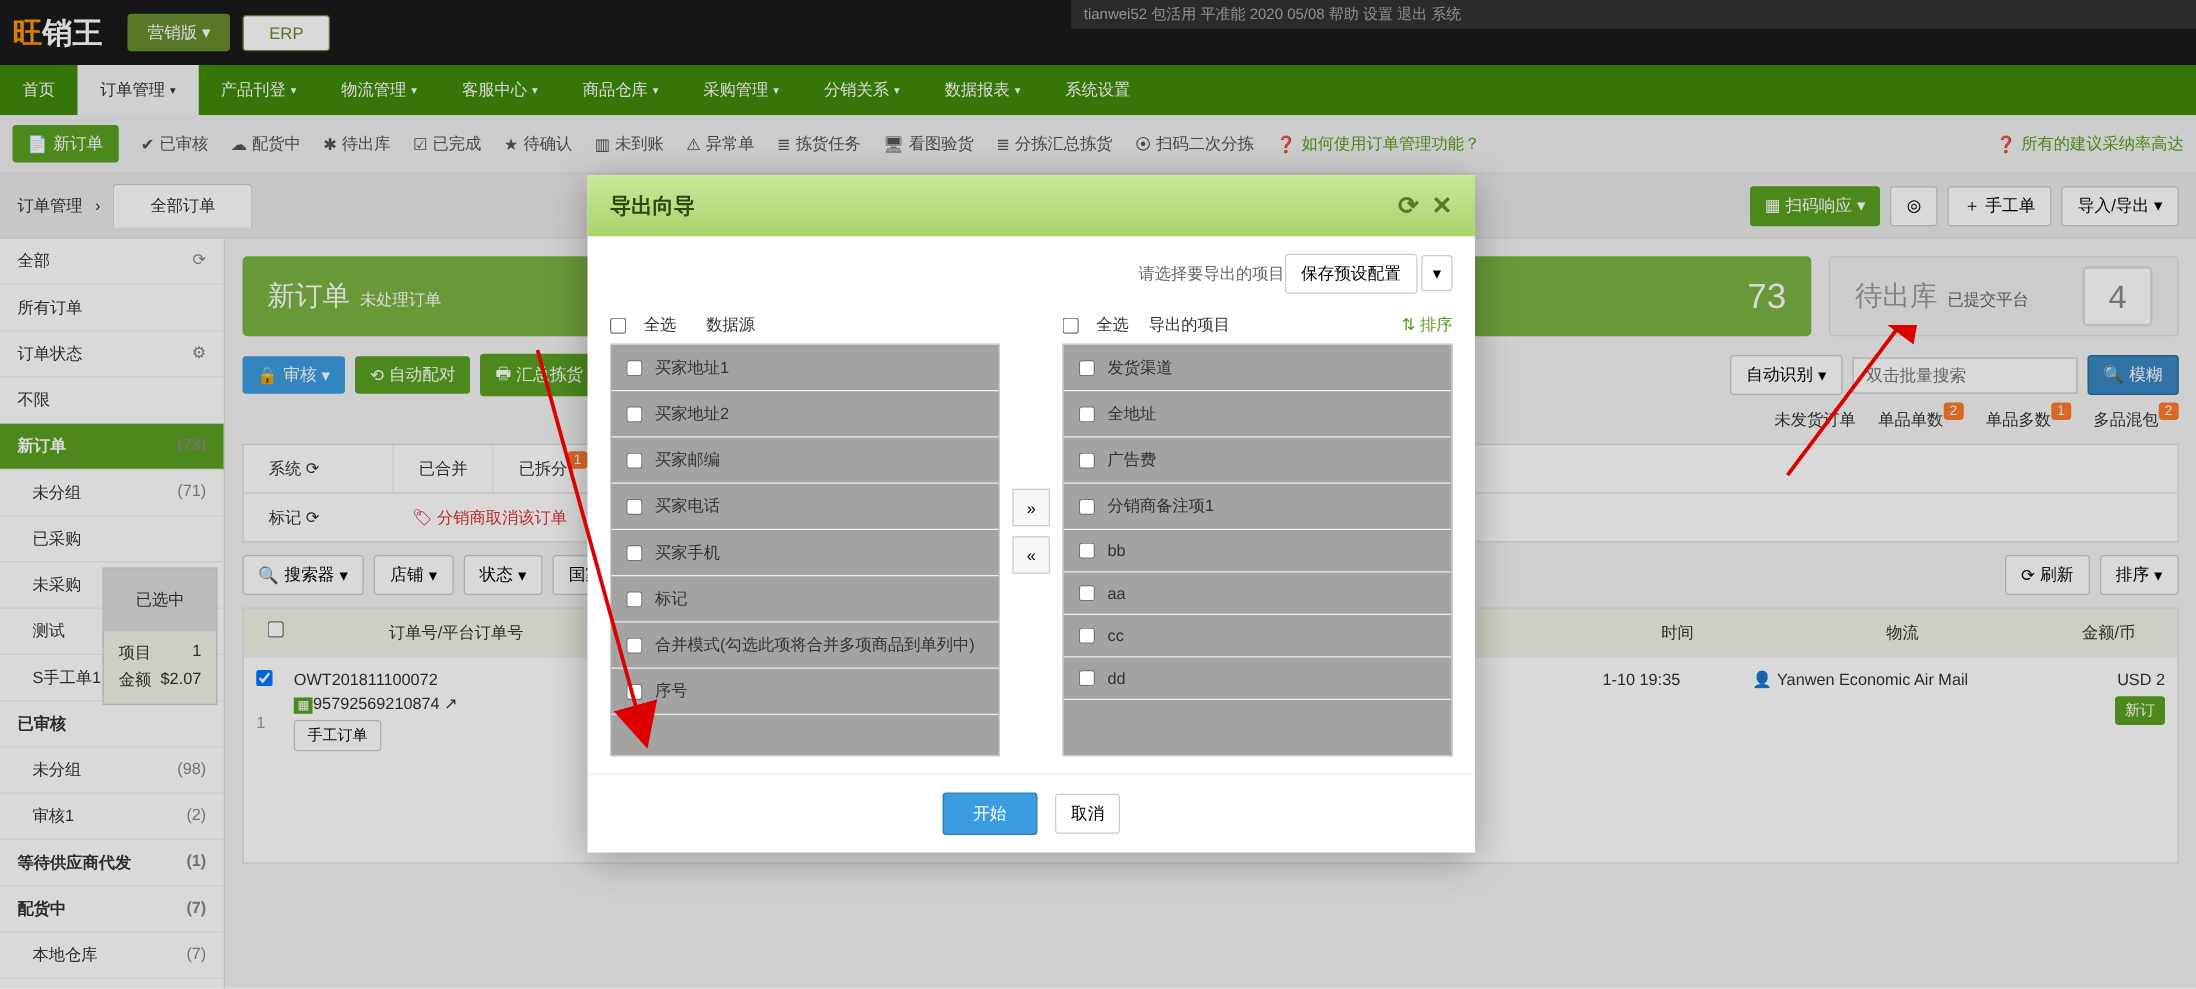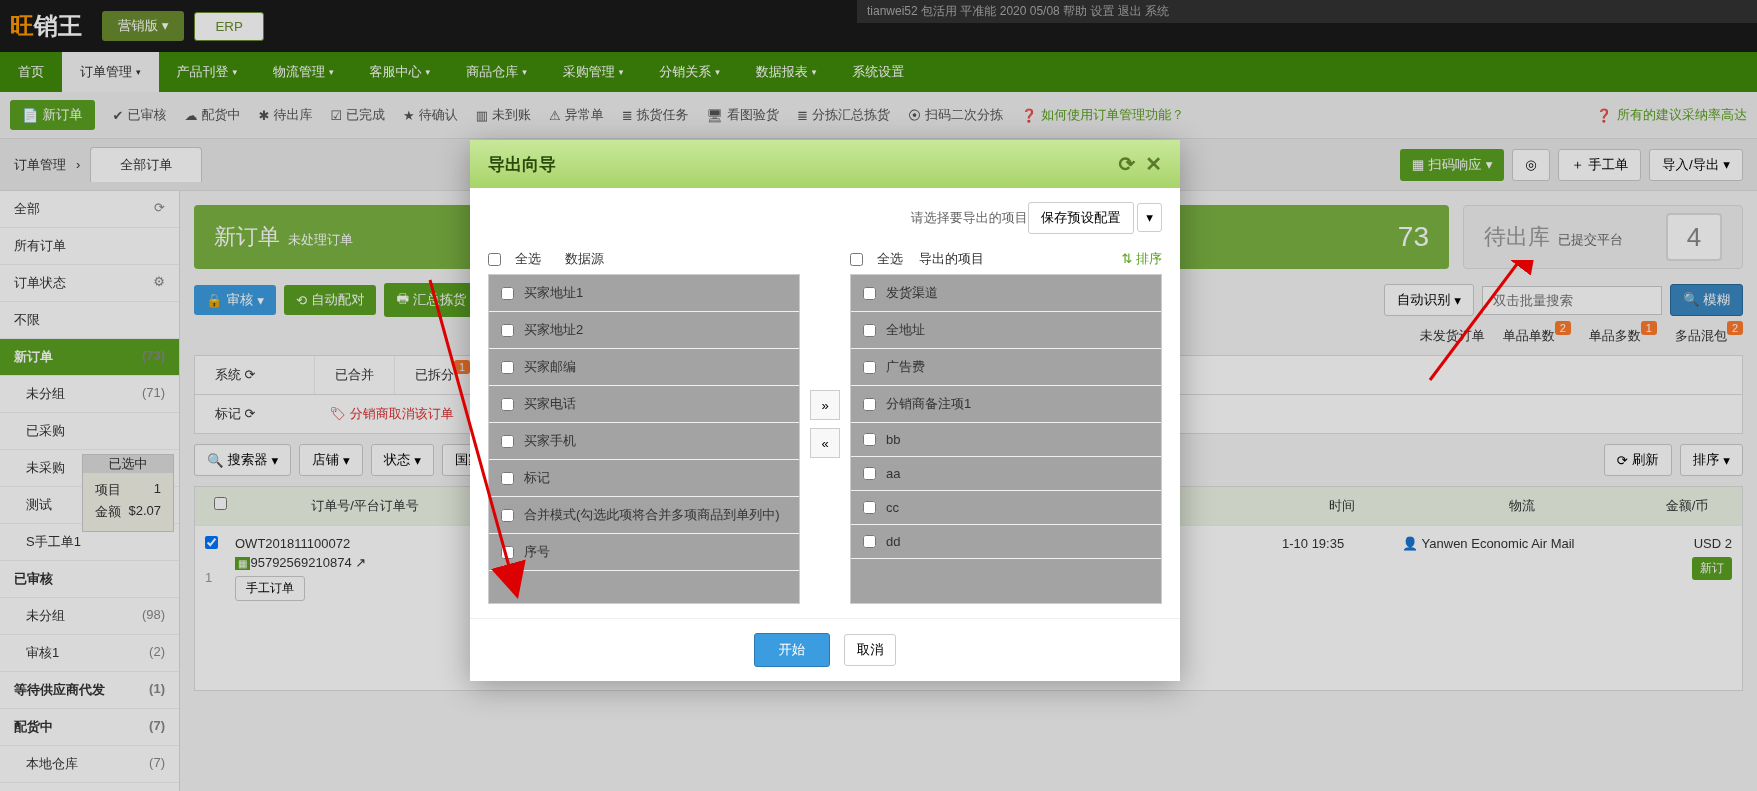--- a/index.html
+++ b/index.html
@@ -311,21 +311,21 @@
       </div>
       <div style="padding:16px;text-align:center;color:#888">
         <div>Color :Yellow</div>
         <div style="margin-top:14px"><span>展开查看全部 5 项</span> ▾</div>
       </div>
     </div>
   </div>
 </div>
 
 <div class="floating-selected">
-  <div style="background:#ddd;padding:0;margin:-8px -8px 6px">已选中</div>
+  <div style="background:#ddd;padding:16px;margin:-8px -8px 6px">已选中</div>
   <div class="row">
       <span>项目</span>
       <span>1</span>
     </div>
   <div class="row">
       <span>金额</span>
       <span>$2.07</span>
     </div>
 </div>
 

